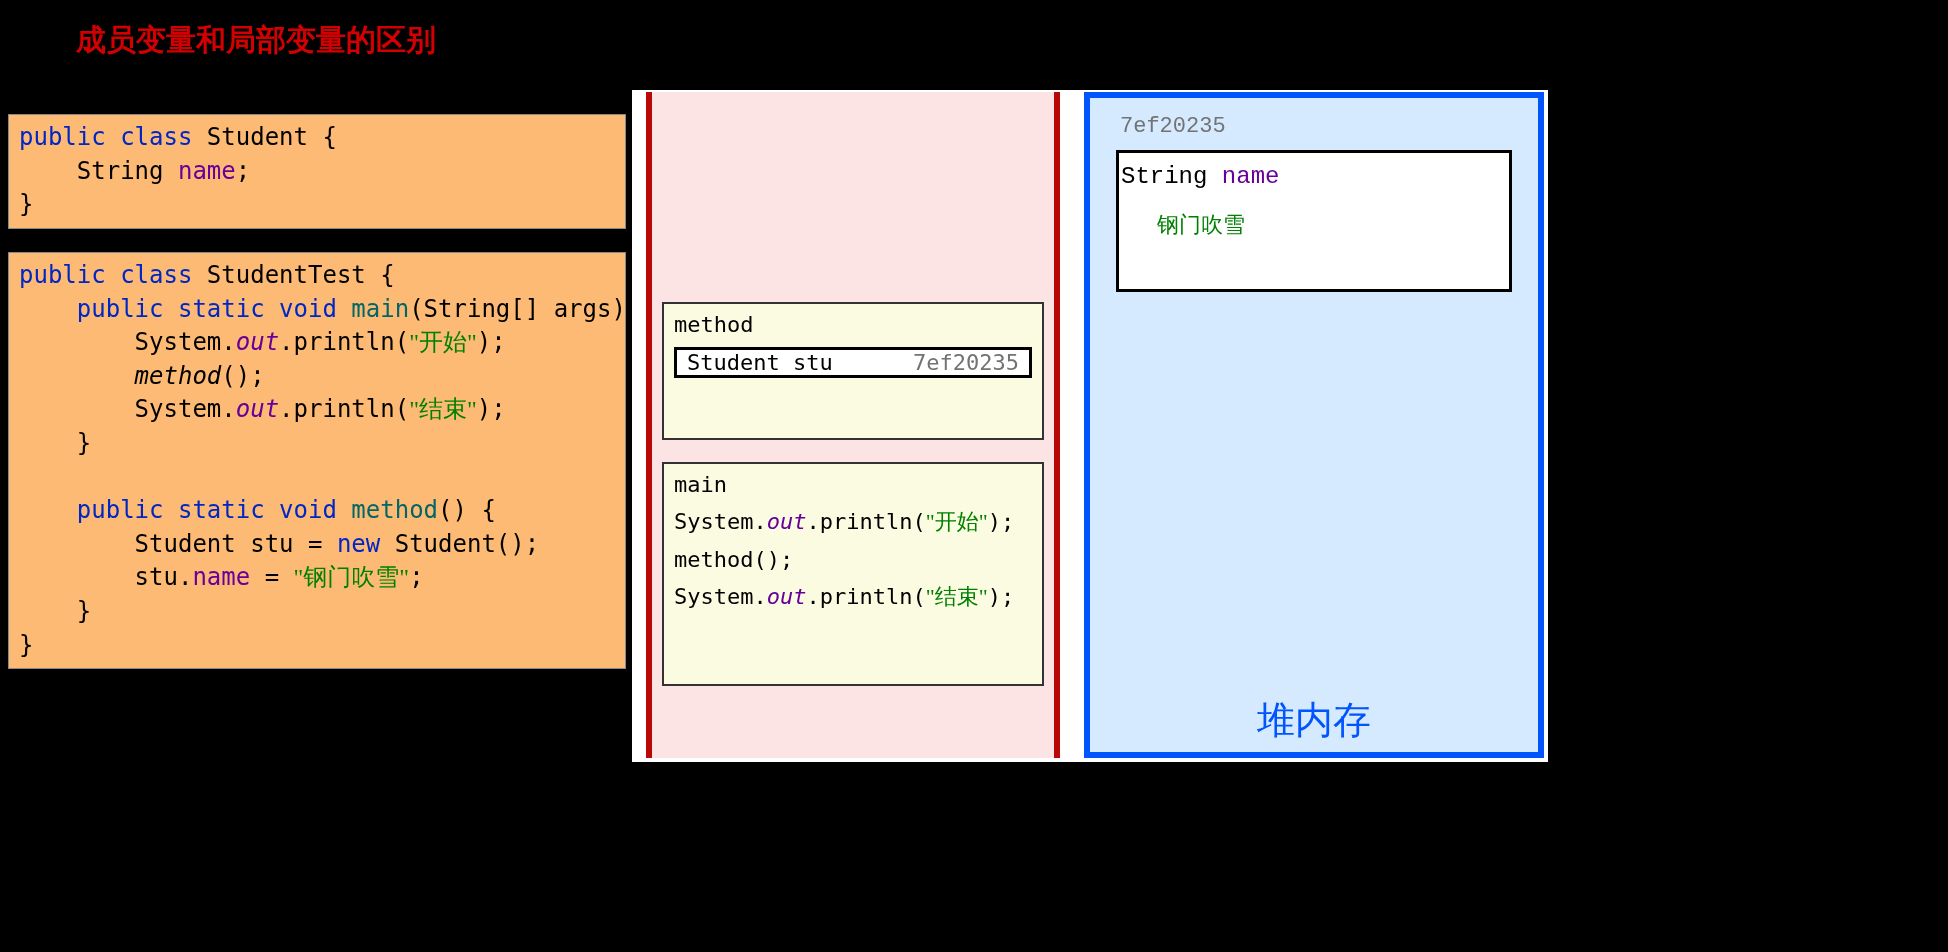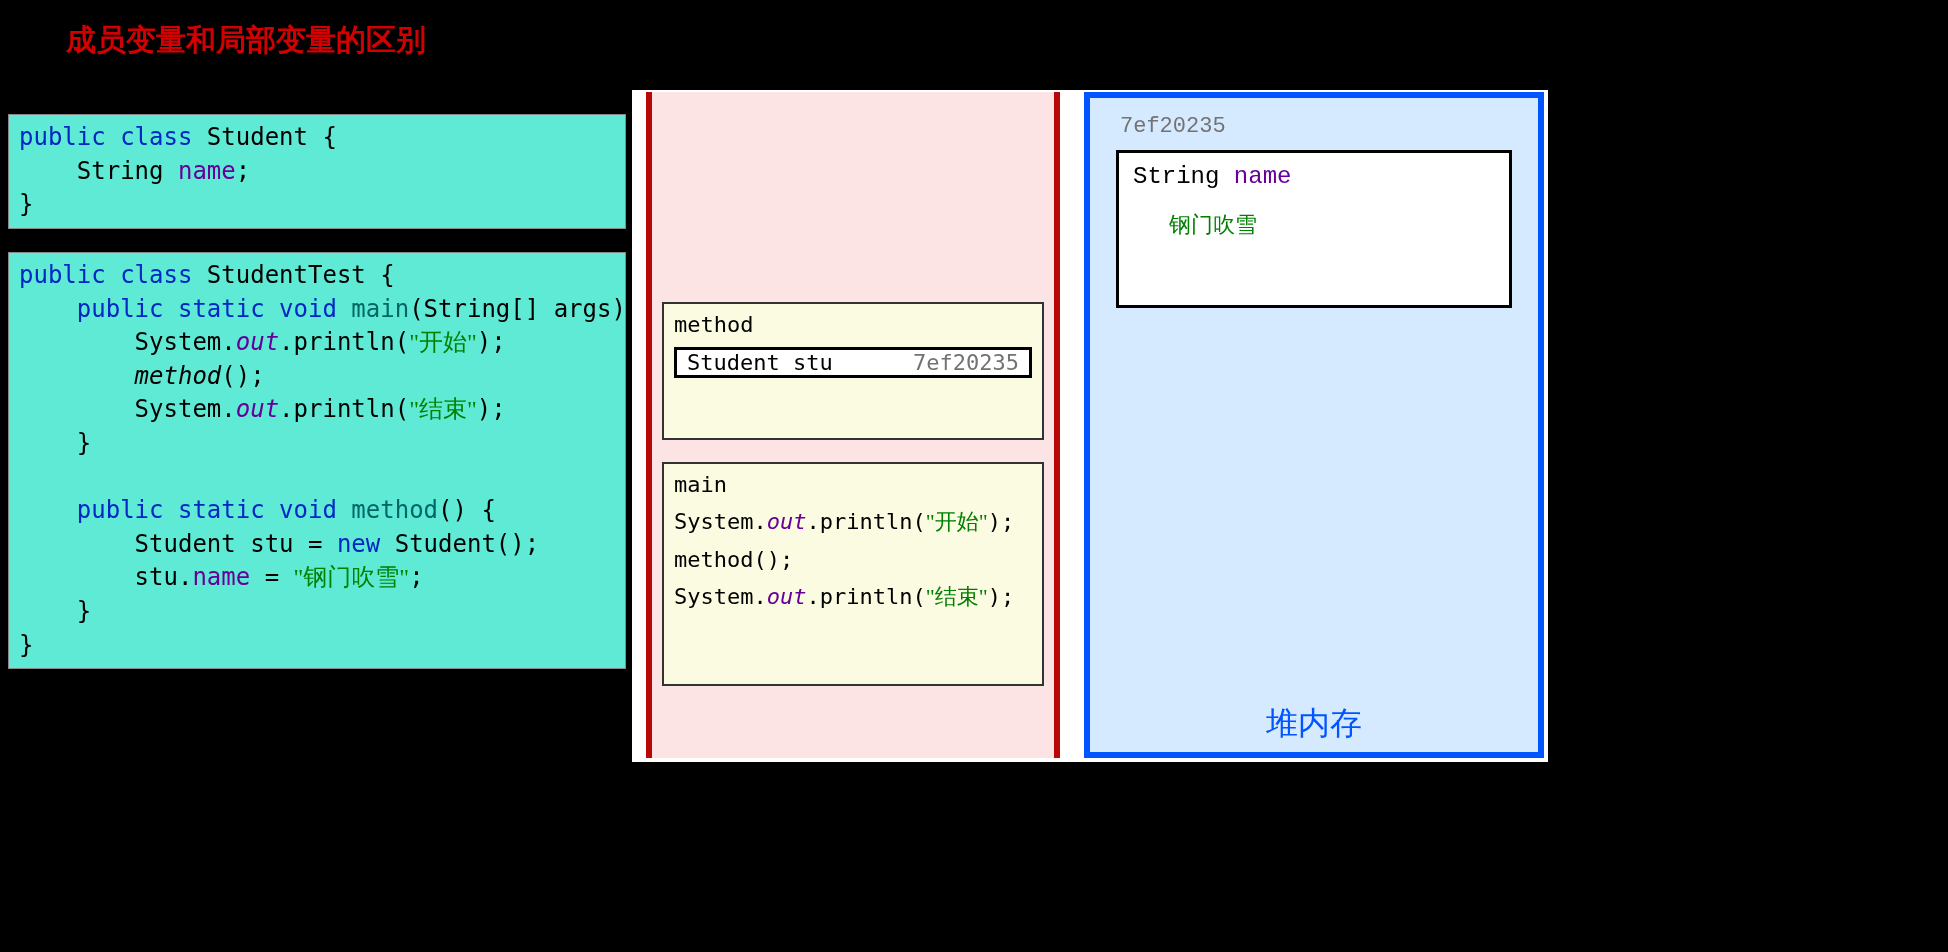--- a/index.html
+++ b/index.html
@@ -6,29 +6,29 @@
   body {
     background: #000;
     font-family: "Consolas", "Courier New", monospace;
     width: 1948px;
     height: 952px;
     position: relative;
   }
   .title {
     position: absolute;
     top: 20px;
-    left: 66px;
+    left: 76px;
     color: #d20000;
     font-size: 30px;
     font-family: "SimSun", serif;
     font-weight: bold;
   }
   .code-block {
     position: absolute;
-    background: #5eead4;
+    background: #fdba74;
     border: 1px solid #888;
     padding: 6px 10px;
     font-size: 24px;
     line-height: 1.4;
     white-space: pre;
     font-family: Consolas, monospace;
   }
   .code-a { top: 114px; left: 8px; width: 618px; }
   .code-b { top: 252px; left: 8px; width: 618px; }
 
@@ -73,21 +73,21 @@
     width: 460px;
     height: 666px;
     background: #d6eaff;
     border: 6px solid #0055ff;
   }
   .heap-label {
     position: absolute;
     left: 0; right: 0; bottom: 6px;
     text-align: center;
     color: #0055ff;
-    font-size: 32px;
+    font-size: 38px;
     font-family: "SimSun", serif;
   }
 
   .stack-frame {
     position: absolute;
     left: 10px;
     right: 10px;
     background: #fbfbe1;
     border: 2px solid #333;
     padding: 8px 10px;
@@ -111,24 +111,24 @@
     position: absolute;
     top: 16px;
     left: 30px;
     font-size: 22px;
   }
   .heap-object {
     position: absolute;
     top: 52px;
     left: 26px;
     right: 26px;
-    height: 158px;
+    height: 142px;
     background: #fff;
     border: 3px solid #000;
-    padding: 10px 14px;
+    padding: 10px 2px;
     font-size: 24px;
   }
   .heap-value {
     color: #008000;
     font-size: 22px;
     font-family: "SimSun", serif;
     margin-top: 20px;
     margin-left: 36px;
   }
   .frame-line { margin: 10px 0; }

